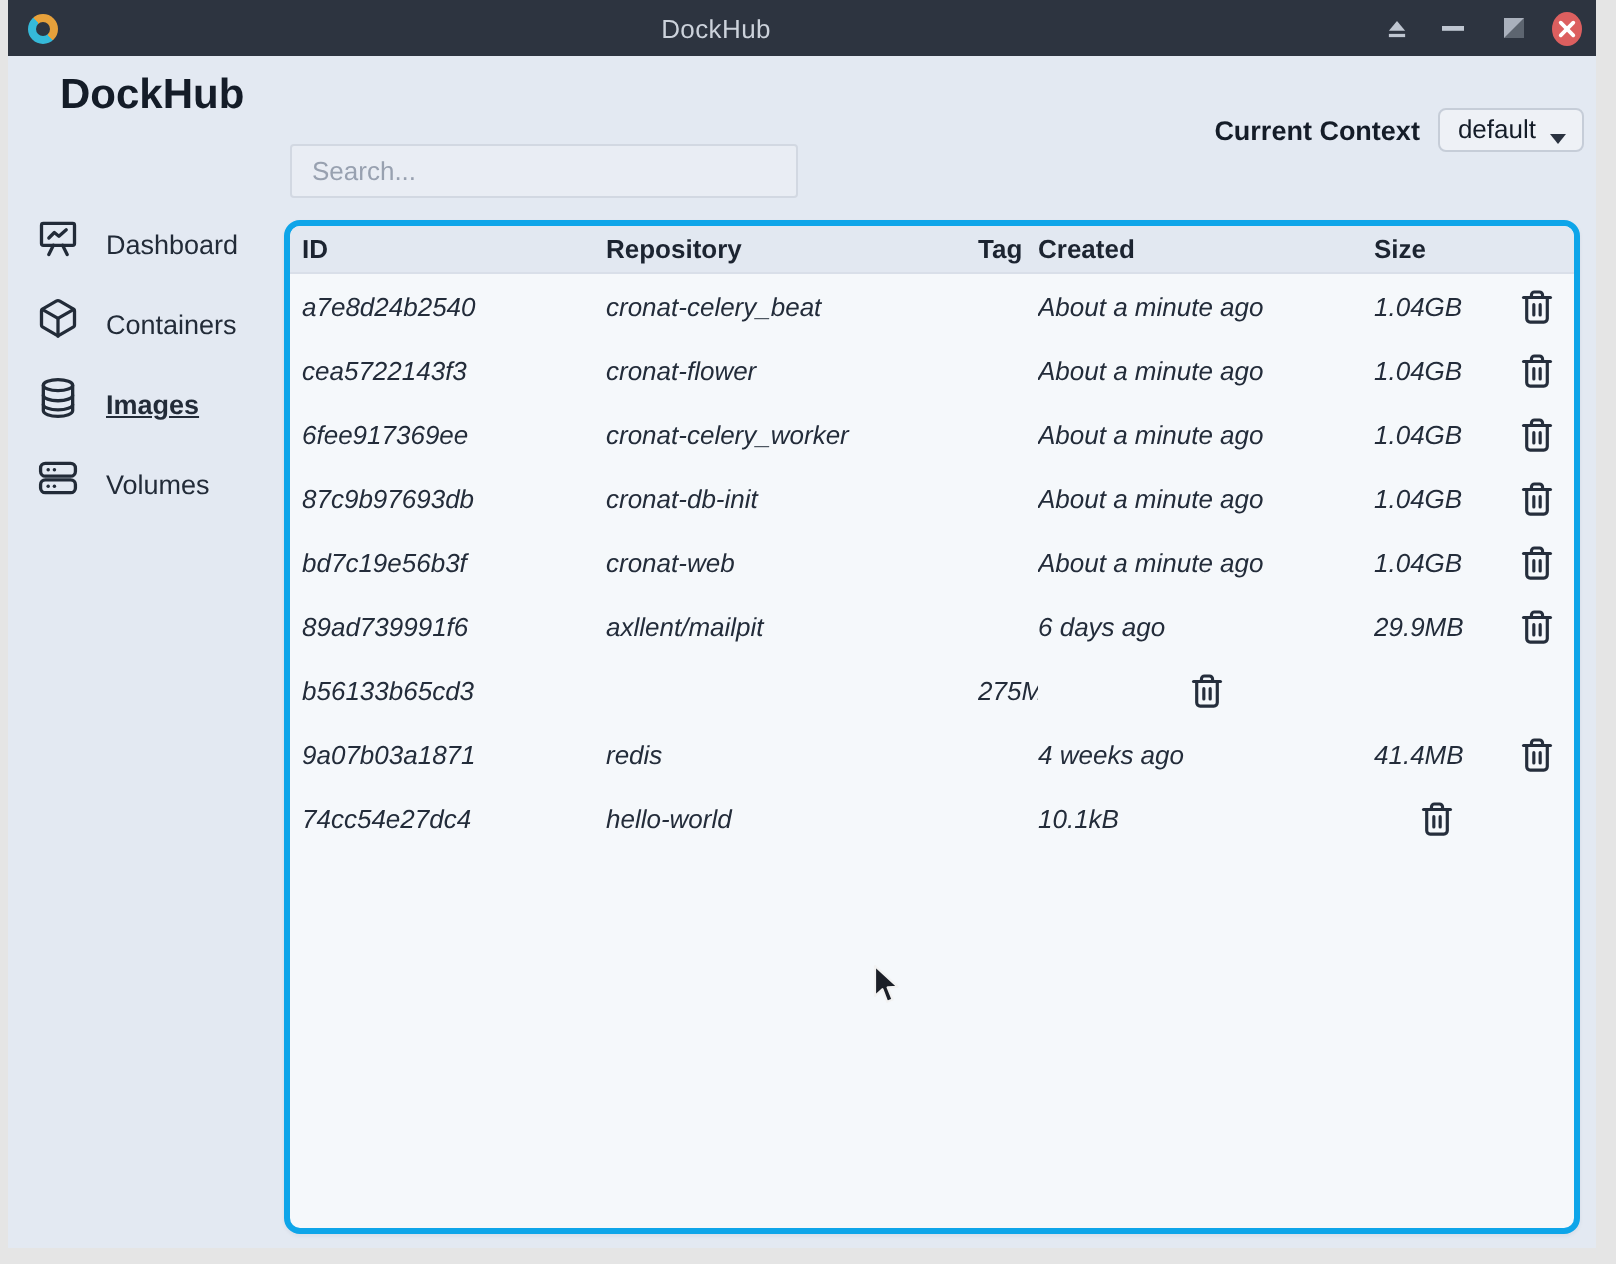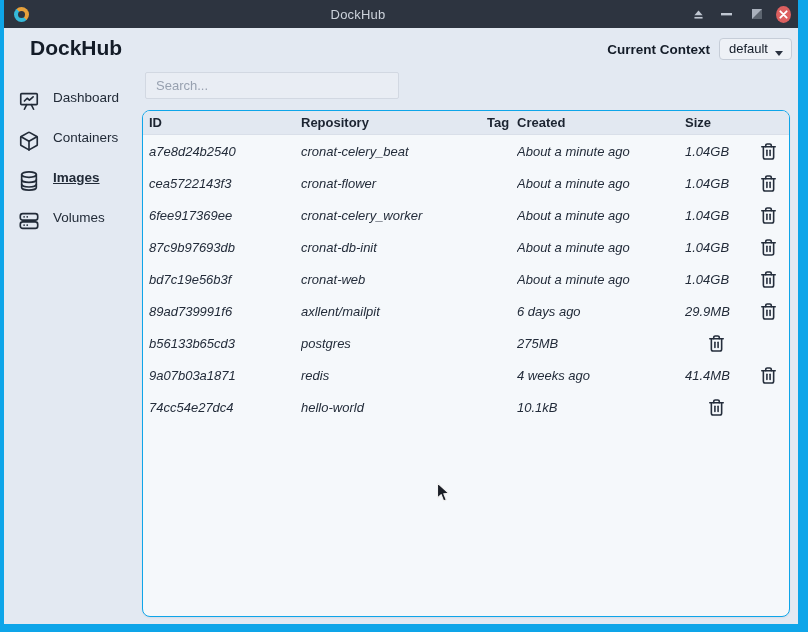--- a/index.html
+++ b/index.html
@@ -1,57 +1,57 @@
 <!DOCTYPE html>
 <html><head>
 <meta charset="utf-8">
 <style>
   html,body{margin:0;padding:0;}
   body{font-family:"Liberation Sans",sans-serif;}
-  .stage{position:relative;width:808px;height:632px;background:#0ea5e9;overflow:hidden;}
+  .stage{position:relative;width:808px;height:632px;background:#e5e5e5;overflow:hidden;}
 
   
   .window{position:absolute;left:4px;top:0;width:794px;height:624px;}
   .titlebar{position:absolute;left:0;top:0;width:100%;height:28px;background:#2d3440;display:flex;align-items:center;}
   .app-icon{width:15px;height:15px;border-radius:50%;margin-left:10px;
     background:conic-gradient(from -40deg,#e7a13b 0 180deg,#35b9d9 180deg 360deg);position:relative;}
   .app-icon::after{content:"";position:absolute;left:4px;top:4px;width:7px;height:7px;border-radius:50%;background:#2d3440;}
   .tb-title{position:absolute;left:0;right:86px;text-align:center;font-size:13px;font-weight:500;color:#ccd2db;letter-spacing:.2px;}
   .tb-controls{position:absolute;right:0;top:0;height:28px;display:flex;align-items:center;}
   .tb-btn{display:flex;align-items:center;justify-content:center;width:22px;height:28px;cursor:default;}
   .tb-btn.eject{margin-right:6px;}
   .tb-btn.min{margin-right:9px;}
   .tb-btn.max{margin-right:8px;}
   .close-circle{width:17px;height:17px;border-radius:50%;background:#dc5f5f;display:flex;align-items:center;justify-content:center;margin-right:7px;}
 
   
   .content{position:absolute;left:0;top:28px;width:794px;height:596px;background:#e3e9f2;}
   .page-title{position:absolute;left:26px;top:8px;font-size:21px;font-weight:700;color:#141c28;margin:0;}
-  .context-wrap{position:absolute;right:6px;top:10px;display:flex;align-items:center;gap:9px;}
+  .context-wrap{position:absolute;right:6px;top:26px;display:flex;align-items:center;gap:9px;}
   .context-label{font-size:13.5px;font-weight:700;color:#141c28;}
   .context-select{display:flex;align-items:flex-end;gap:7px;background:#eef1f6;border:1px solid #c6cdd8;border-radius:4px;
     padding:3px 8px 3px 9px;font-size:13px;color:#141c28;height:22px;box-sizing:border-box;}
   .caret-down{width:0;height:0;border-left:4.5px solid transparent;border-right:4.5px solid transparent;border-top:5px solid #2a3240;}
 
   
   .sidebar{position:absolute;left:14px;top:62px;width:124px;}
-  .side-item{display:flex;align-items:flex-start;gap:13px;height:40px;color:#222b38;cursor:pointer;}
+  .side-item{display:flex;align-items:flex-end;gap:13px;height:40px;color:#222b38;cursor:pointer;}
   .side-item .lbl{font-size:13.5px;font-weight:500;}
   .side-item.active .lbl{font-weight:700;text-decoration:underline;}
   .side-icon{width:22px;height:22px;flex:0 0 22px;color:#222b38;}
 
   
   .search-input{position:absolute;left:141px;top:44px;width:254px;height:27px;box-sizing:border-box;
     background:#e9edf4;border:1px solid #d2d8e2;border-radius:2px;padding:0 10px;font-size:13px;color:#1c2431;
     font-family:"Liberation Sans",sans-serif;outline:none;}
   .search-input::placeholder{color:#98a1b0;}
 
   
   .panel{position:absolute;left:138px;top:82px;width:648px;height:507px;background:#f5f8fb;
-    border:1px solid #0ea5e9;border-radius:8px;box-sizing:border-box;overflow:hidden;box-shadow:0 1px 2px rgba(30,40,60,.06);}
+    border:3px solid #0ea5e9;border-radius:8px;box-sizing:border-box;overflow:hidden;box-shadow:0 1px 2px rgba(30,40,60,.06);}
   .tbl-header{display:grid;grid-template-columns:152px 186px 30px 168px 62px 1fr;align-items:center;
     height:23px;background:#e2e8f1;padding-left:6px;border-bottom:1px solid #d9dfe9;}
   .tbl-header .th{font-size:13px;font-weight:700;color:#1c2431;}
   .tbl-row{display:grid;grid-template-columns:152px 186px 30px 168px 62px 1fr;align-items:center;height:32px;padding-left:6px;font-style:italic;}
   .tbl-row .td{font-size:13px;color:#232c3a;white-space:nowrap;overflow:hidden;}
   .row-actions{display:flex;justify-content:center;}
   .trash-btn{background:none;border:none;padding:2px;color:#252e3c;cursor:pointer;display:flex;align-items:center;}
 
   
   .badge{position:absolute;left:7px;top:570px;height:23px;display:flex;align-items:center;background:#0b0e14;
@@ -274,21 +274,20 @@
           <path d="M8.5 6V4.4a1.9 1.9 0 0 1 1.9-1.9h3.2a1.9 1.9 0 0 1 1.9 1.9V6"></path>
           <line x1="10" y1="10.5" x2="10" y2="17"></line>
           <line x1="14" y1="10.5" x2="14" y2="17"></line>
         </svg>
       </button>
     </span>
   </div>
 
   <div class="tbl-row">
     <span class="td">b56133b65cd3</span>
-    <span class="td">postgres</span>
     <span class="td"></span>
     <span class="td">275MB</span>
     <span class="row-actions">
       <button class="trash-btn">
         <svg width="19" height="19" viewBox="0 0 24 24" fill="none" stroke="currentColor" stroke-width="2" stroke-linecap="round" stroke-linejoin="round">
           <path d="M3.5 6h17"></path>
           <path d="M18.5 6v13.3a2.2 2.2 0 0 1-2.2 2.2H7.7a2.2 2.2 0 0 1-2.2-2.2V6"></path>
           <path d="M8.5 6V4.4a1.9 1.9 0 0 1 1.9-1.9h3.2a1.9 1.9 0 0 1 1.9 1.9V6"></path>
           <line x1="10" y1="10.5" x2="10" y2="17"></line>
           <line x1="14" y1="10.5" x2="14" y2="17"></line>

